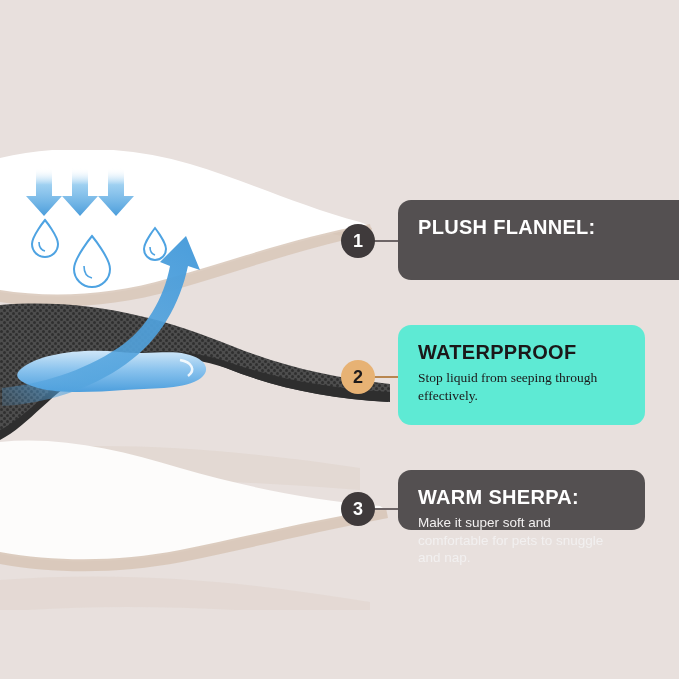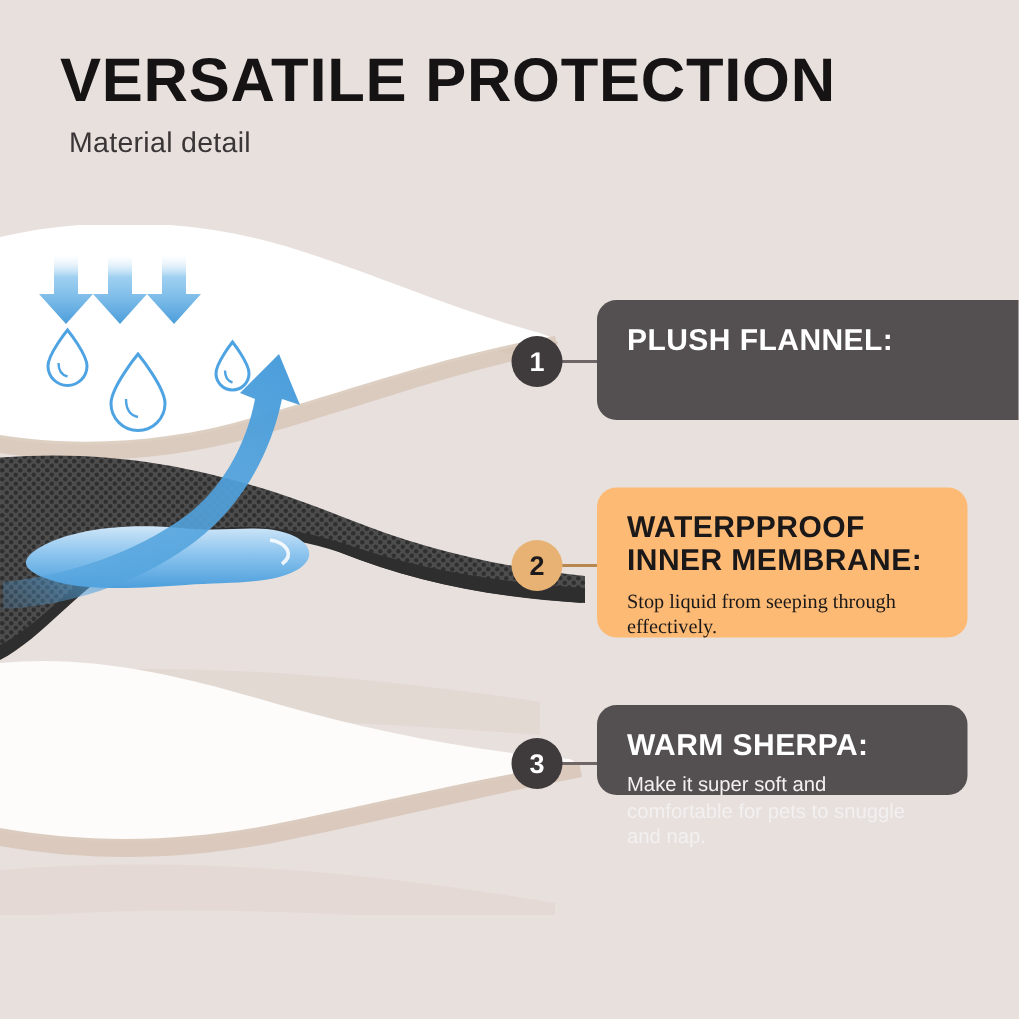--- a/index.html
+++ b/index.html
@@ -93,21 +93,21 @@
     position: absolute;
     box-sizing: border-box;
     border-radius: 13px;
     padding: 16px 20px 14px 20px;
     z-index: 5;
   }
   .callout-dark {
     background: #545051;
   }
   .callout-tan {
-    background: #fdba74;
+    background: #5eead4;
   }
   .callout-title {
     font-family: "Liberation Sans", sans-serif;
     font-size: 20px;
     font-weight: bold;
     letter-spacing: 0.3px;
     line-height: 1.12;
     margin: 0;
   }
   .callout-dark .callout-title { color: #ffffff; }
@@ -120,24 +120,20 @@
     margin: 6px 0 0 0;
   }
   .callout-dark .callout-body { color: #f2f0f0; }
   .callout-tan .callout-body { color: #1b1819; font-family: Liberation Serif, serif; }
 </style>
 </head>
 <body>
 
 <div id="stage">
 
-  <div id="header">
-    <h1 id="page-title">VERSATILE PROTECTION</h1>
-    <div id="page-subtitle">Material detail</div>
-  </div>
 
   <div id="illustration">
     <svg width="400" height="460" viewBox="0 0 400 460" xmlns="http://www.w3.org/2000/svg">
       <defs>
 
         <pattern id="meshTex" width="6" height="6" patternUnits="userSpaceOnUse">
           <rect width="6" height="6" fill="#4d4d4d"></rect>
           <circle cx="1.5" cy="1.5" r="1.5" fill="#2f2f2f"></circle>
           <circle cx="4.5" cy="4.5" r="1.5" fill="#2f2f2f"></circle>
         </pattern>
@@ -246,21 +242,20 @@
   <div class="connector-line" style="left: 372px; top: 508px; width: 30px;"></div>
   <div class="badge badge-dark" style="left: 341px; top: 492px;">3</div>
 
   <div class="callout callout-dark" style="left: 398px; top: 200px; width: 294px; height: 80px;">
     <div class="callout-title">PLUSH FLANNEL:</div>
     <div class="callout-body"></div>
   </div>
 
   <div class="callout callout-tan" style="left: 398px; top: 325px; width: 247px; height: 100px;">
     <div class="callout-title">WATERPPROOF</div>
-    <div class="callout-title">INNER MEMBRANE:</div>
     <div class="callout-body">Stop liquid from seeping through effectively.</div>
   </div>
 
   <div class="callout callout-dark" style="left: 398px; top: 470px; width: 247px; height: 60px;">
     <div class="callout-title">WARM SHERPA:</div>
     <div class="callout-body">Make it super soft and comfortable for pets to snuggle and nap.</div>
   </div>
 
 </div>
 

